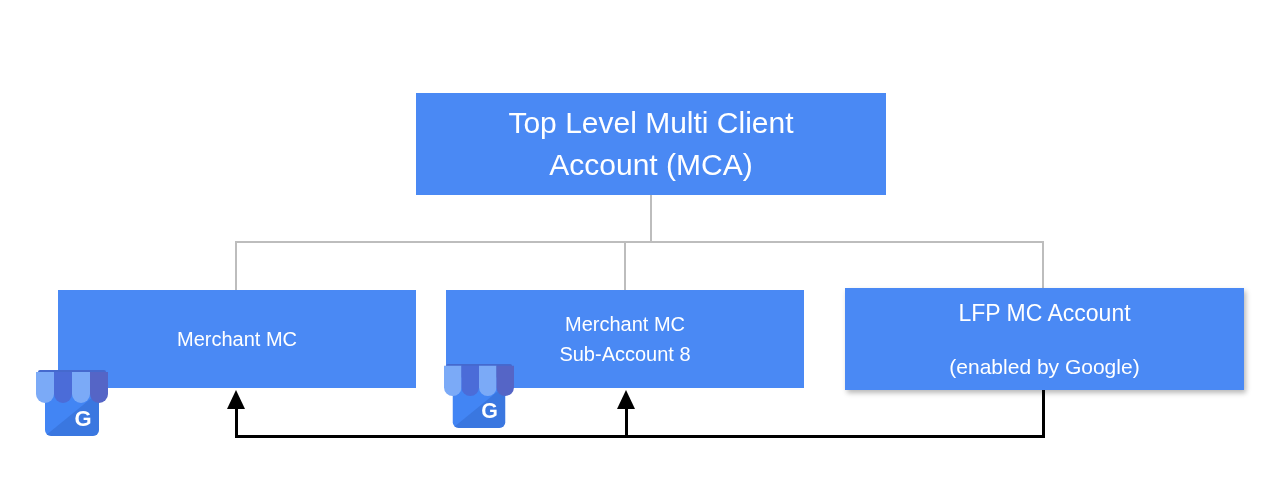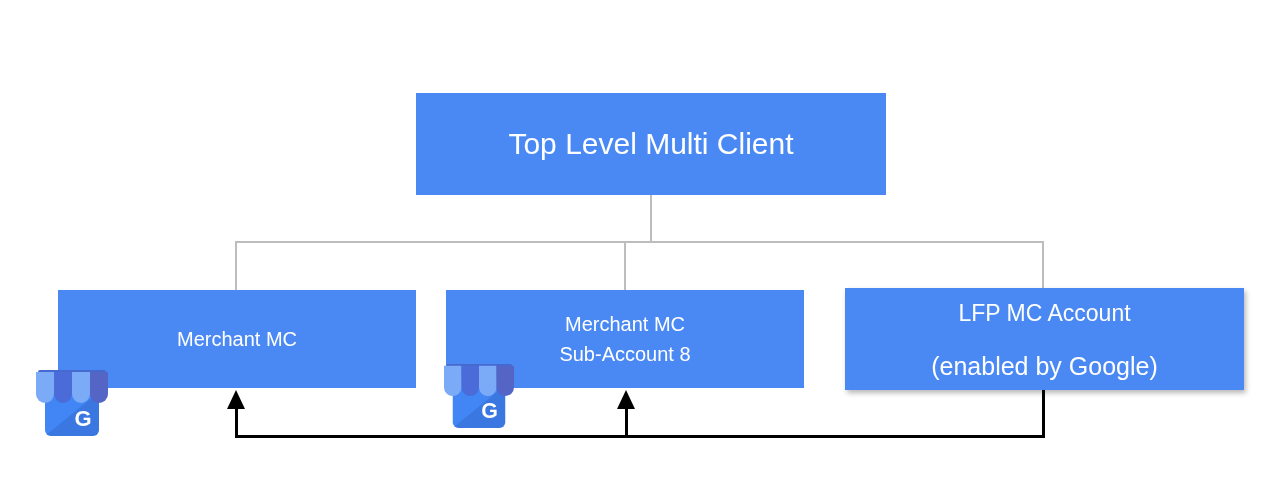--- a/index.html
+++ b/index.html
@@ -21,21 +21,21 @@
     text-align:center;
   }
   .node-root{left:416px;top:93px;width:470px;height:102px;}
   .node-root .node-line{font-size:30px;line-height:42px;}
   .node-sub1{left:58px;top:290px;width:358px;height:98px;}
   .node-sub2{left:446px;top:290px;width:358px;height:98px;}
   .node-lfp{left:845px;top:288px;width:399px;height:102px;
     box-shadow:2px 3px 5px rgba(0,0,0,.28);gap:24px;}
   .node-sub1 .node-line,.node-sub2 .node-line{font-size:20px;line-height:30px;}
   .node-lfp .line-1{font-size:23px;line-height:30px;}
-  .node-lfp .line-2{font-size:25px;line-height:29px;}
+  .node-lfp .line-2{font-size:21px;line-height:29px;}
 
   .gray-line{position:absolute;background:var(--tree-line);}
   .stem       {left:650px;top:195px;width:2px;height:47px;}
   .rail       {left:235px;top:241px;width:809px;height:2px;}
   .drop-1     {left:235px;top:241px;width:2px;height:49px;}
   .drop-2     {left:624px;top:241px;width:2px;height:49px;}
   .drop-3     {left:1042px;top:241px;width:2px;height:47px;}
 
   .black-line{position:absolute;background:var(--flow-line);}
   .feed-down  {left:1042px;top:390px;width:3px;height:47px;}
@@ -54,20 +54,21 @@
   .gmb-1{left:36px;top:366px;width:72px;height:72px;}
   .gmb-2{left:444px;top:360px;width:70px;height:70px;}
 </style>
 </head>
 <body>
 
 <div class="canvas">
 
   <div class="node node-root">
     <div class="node-line">Top Level Multi Client</div>
+    <div class="node-line">Account (MCA)</div>
   </div>
 
   <div class="gray-line stem"></div>
   <div class="gray-line rail"></div>
   <div class="gray-line drop-1"></div>
   <div class="gray-line drop-2"></div>
   <div class="gray-line drop-3"></div>
 
   <div class="node node-sub1">
     <div class="node-line">Merchant MC</div>

